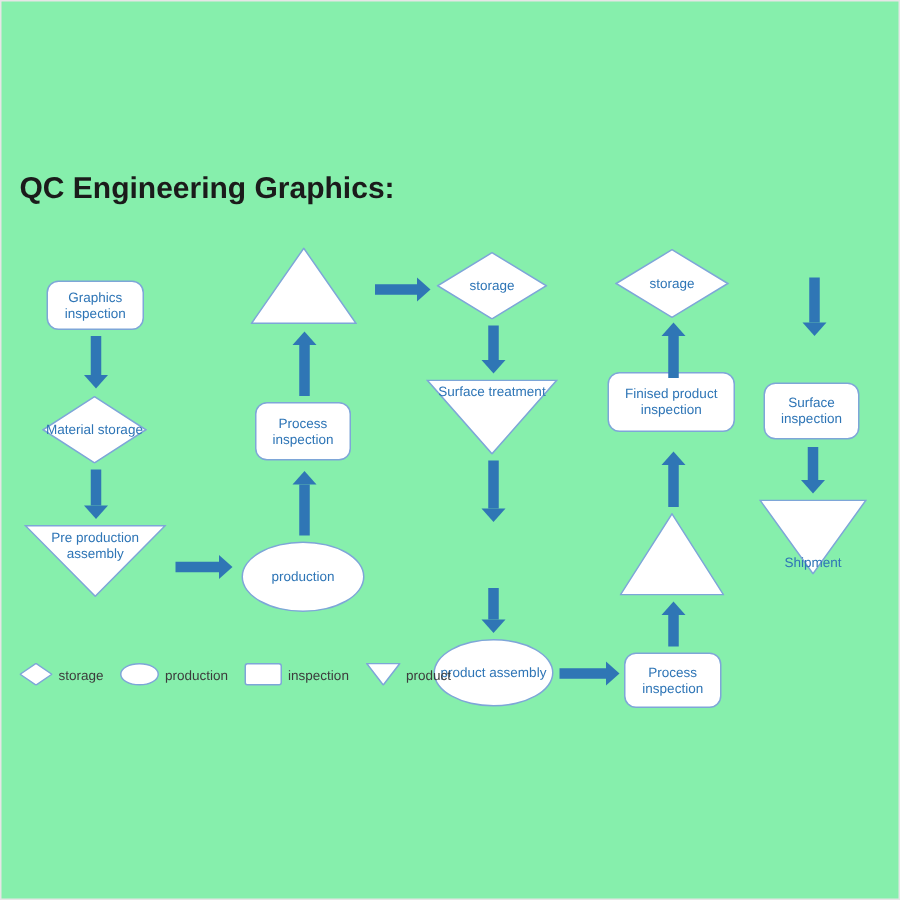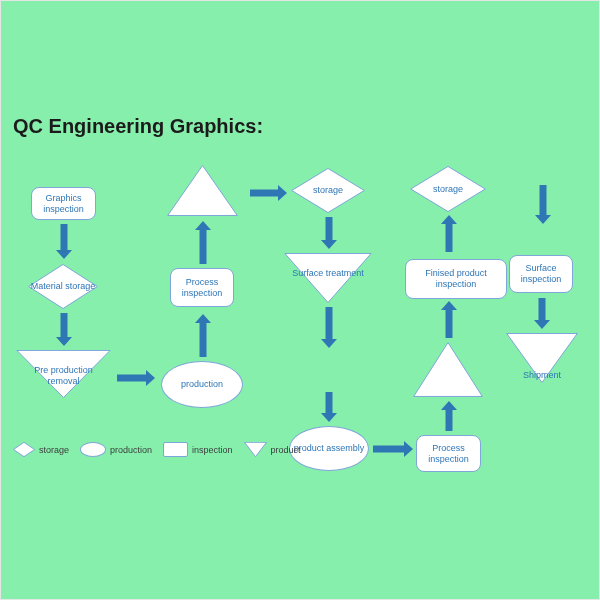--- a/index.html
+++ b/index.html
@@ -25,21 +25,21 @@
   .shape.rrect{border:1px solid var(--shape-border);border-radius:8px;background:#fff;}
   .shape.ellipse{border:1px solid var(--shape-border);border-radius:50%;background:#fff;}
   svg.shape{display:block;}
   svg.shape polygon{fill:#ffffff;stroke:var(--shape-border);stroke-width:1;}
   .node .label{
     position:absolute;left:0;top:0;right:0;bottom:0;
     display:flex;align-items:center;justify-content:center;
     text-align:center;font-size:9px;line-height:1.2;
     color:var(--shape-text);padding:2px;box-sizing:border-box;
   }
-  .node.label-top .label{align-items:flex-start;padding-top:15px;}
+  .node.label-top .label{align-items:flex-start;padding-top:3px;}
   .node.label-mid-top .label{align-items:flex-start;padding-top:9px;margin-top:28px;}
   
   .ar{position:absolute;}
   .ar::before{content:"";position:absolute;background:var(--arrow);}
   .ar::after{content:"";position:absolute;width:0;height:0;}
   .ar.down::before{left:50%;transform:translateX(-50%);top:0;bottom:9px;width:7px;}
   .ar.down::after{left:50%;transform:translateX(-50%);bottom:0;
     border-left:8px solid transparent;border-right:8px solid transparent;border-top:9px solid var(--arrow);}
   .ar.up::before{left:50%;transform:translateX(-50%);bottom:0;top:9px;width:7px;}
   .ar.up::after{left:50%;transform:translateX(-50%);top:0;
@@ -73,21 +73,21 @@
     <svg class="shape" viewBox="0 0 100 100" preserveAspectRatio="none" width="100%" height="100%">
       <polygon points="50,1 99,50 50,99 1,50" vector-effect="non-scaling-stroke"></polygon>
     </svg>
     <div class="label">Material storage</div>
   </div>
 
   <div class="node label-top" style="left:15px;top:349px;width:95px;height:48px">
     <svg class="shape" viewBox="0 0 100 100" preserveAspectRatio="none" width="100%" height="100%">
       <polygon points="1,1 99,1 50,99" vector-effect="non-scaling-stroke"></polygon>
     </svg>
-    <div class="label">Pre production removal</div>
+    <div class="label">Pre production assembly</div>
   </div>
 
   <div class="node" style="left:166px;top:164px;width:71px;height:51px">
     <svg class="shape" viewBox="0 0 100 100" preserveAspectRatio="none" width="100%" height="100%">
       <polygon points="50,1 99,99 1,99" vector-effect="non-scaling-stroke"></polygon>
     </svg>
   </div>
 
   <div class="node" style="left:169px;top:267px;width:64px;height:39px">
     <div class="shape rrect"></div>
@@ -119,21 +119,21 @@
     <div class="label">product assembly</div>
   </div>
 
   <div class="node" style="left:409px;top:165px;width:76px;height:46px">
     <svg class="shape" viewBox="0 0 100 100" preserveAspectRatio="none" width="100%" height="100%">
       <polygon points="50,1 99,50 50,99 1,50" vector-effect="non-scaling-stroke"></polygon>
     </svg>
     <div class="label">storage</div>
   </div>
 
-  <div class="node" style="left:404px;top:258px;width:102px;height:40px">
+  <div class="node" style="left:404px;top:247px;width:85px;height:40px">
     <div class="shape rrect"></div>
     <div class="label">Finised product inspection</div>
   </div>
 
   <div class="node" style="left:412px;top:341px;width:70px;height:55px">
     <svg class="shape" viewBox="0 0 100 100" preserveAspectRatio="none" width="100%" height="100%">
       <polygon points="50,1 99,99 1,99" vector-effect="non-scaling-stroke"></polygon>
     </svg>
   </div>
 

